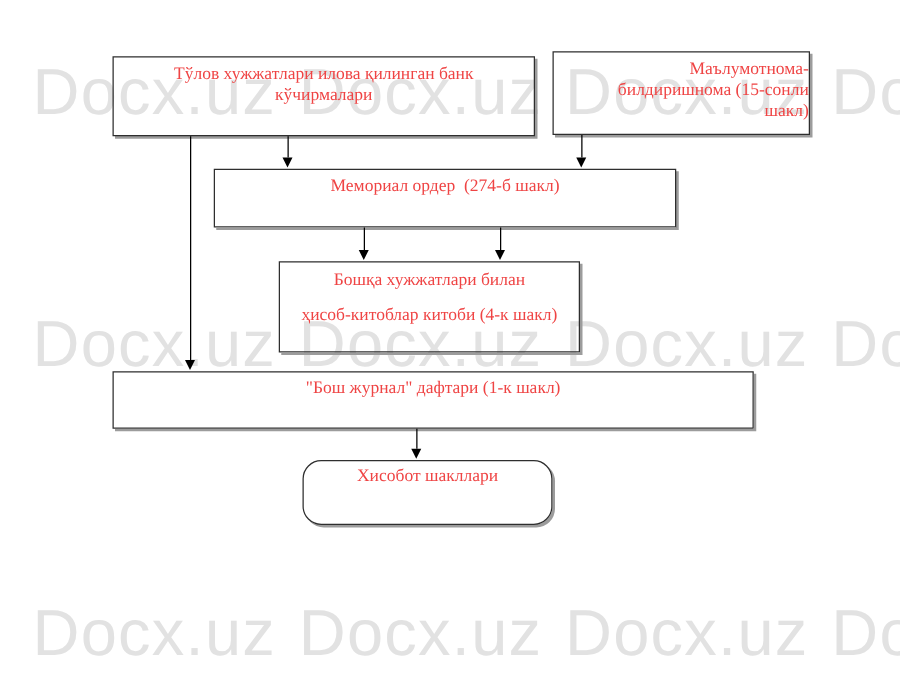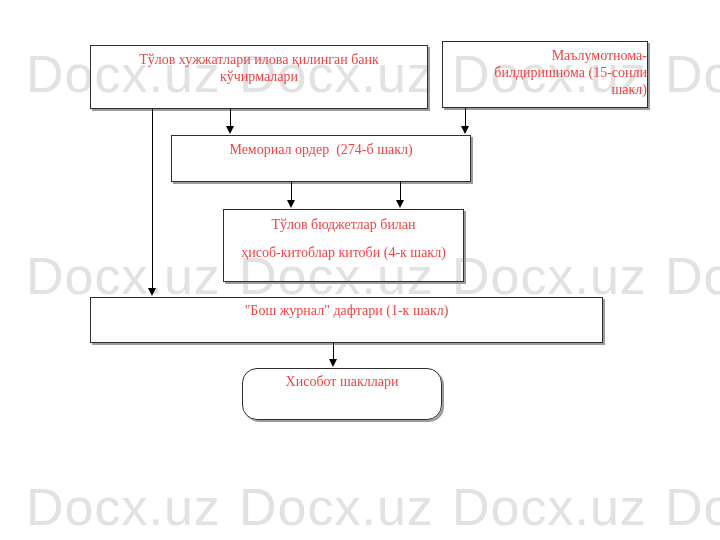--- a/index.html
+++ b/index.html
@@ -32,21 +32,21 @@
     background: transparent;
     text-align: center;
     color: #ef4444;
     font-size: 14px;
     line-height: 17px;
     box-sizing: border-box;
   }
   .bl { white-space: pre-wrap; }
   .box1 { left:  90px; top:  45px; width: 338px; height: 64px; padding-top: 5px; }
   .box2 { left: 442px; top:  41px; width: 206px; height: 67px; padding-top: 5px; text-align: right; }
-  .box3 { left: 171px; top: 135px; width: 300px; height: 47px; padding-top: 5px; }
+  .box3 { left: 171px; top: 135px; width: 370px; height: 47px; padding-top: 5px; }
   .box4 { left: 223px; top: 209px; width: 241px; height: 73px; padding-top: 6px; }
   .box5 { left:  90px; top: 297px; width: 513px; height: 46px; padding-top: 4px; }
   .box6 { left: 242px; top: 368px; width: 200px; height: 52px; padding-top: 4px; border-radius: 15px; }
   .box4 .gap { margin-top: 11px; }
 
   
   .vline {
     position: absolute;
     width: 1px;
     background: #000000;
@@ -88,21 +88,21 @@
     <div class="bl">Маълумотнома-</div>
     <div class="bl">билдиришнома (15-сонли</div>
     <div class="bl">шакл)</div>
   </div>
 
   <div class="box box3">
     <div class="bl">Мемориал ордер  (274-б шакл)</div>
   </div>
 
   <div class="box box4">
-    <div class="bl">Тўлов бюджетлар билан</div>
+    <div class="bl">Бошқа хужжатлари билан</div>
     <div class="bl gap">ҳисоб-китоблар китоби (4-к шакл)</div>
   </div>
 
   <div class="box box5">
     <div class="bl">"Бош журнал" дафтари (1-к шакл)</div>
   </div>
 
   <div class="box box6">
     <div class="bl">Хисобот шакллари</div>
   </div>

